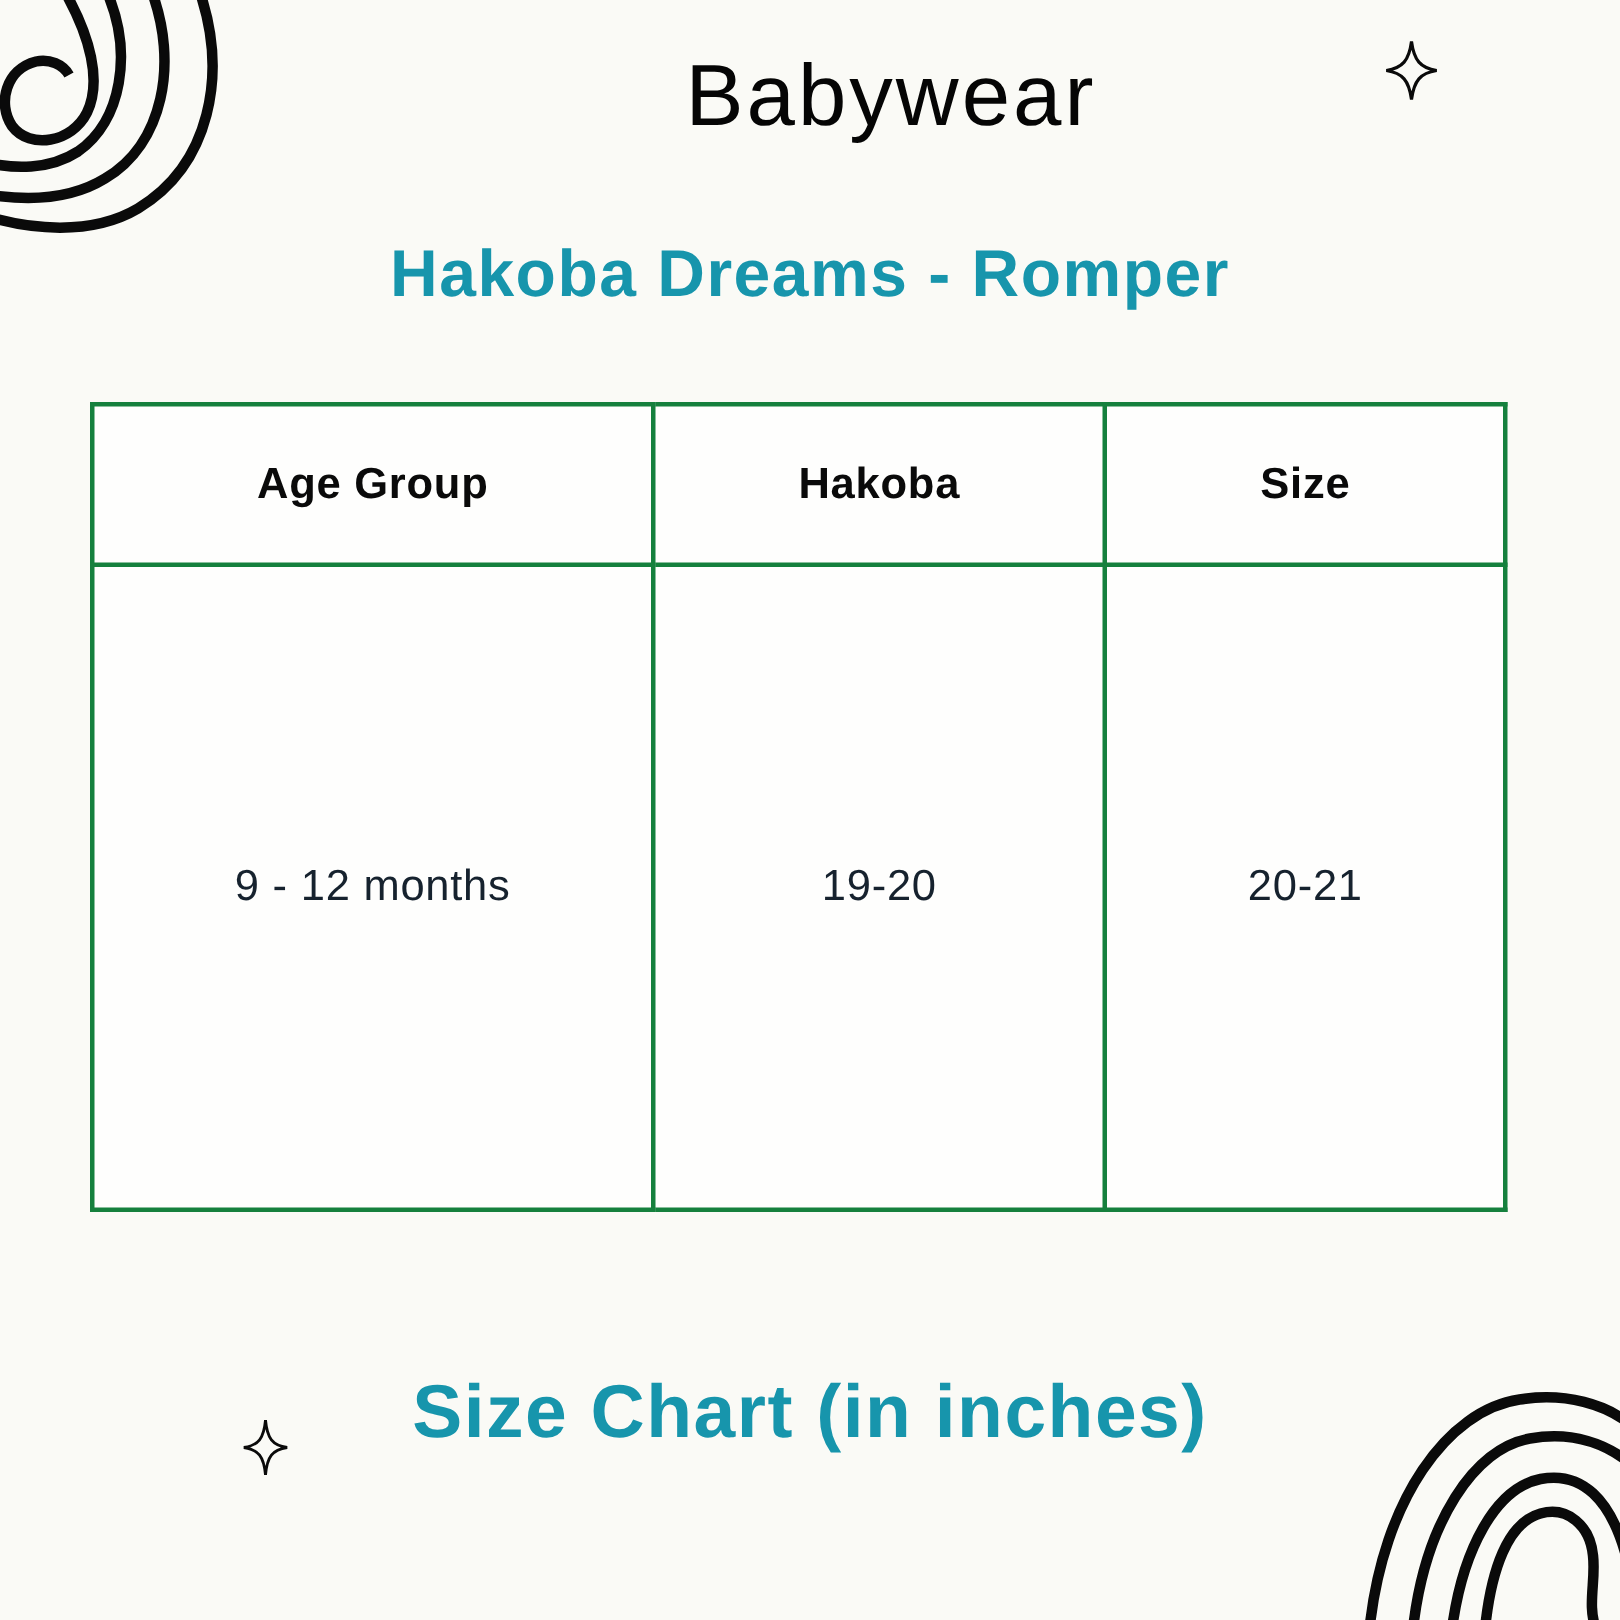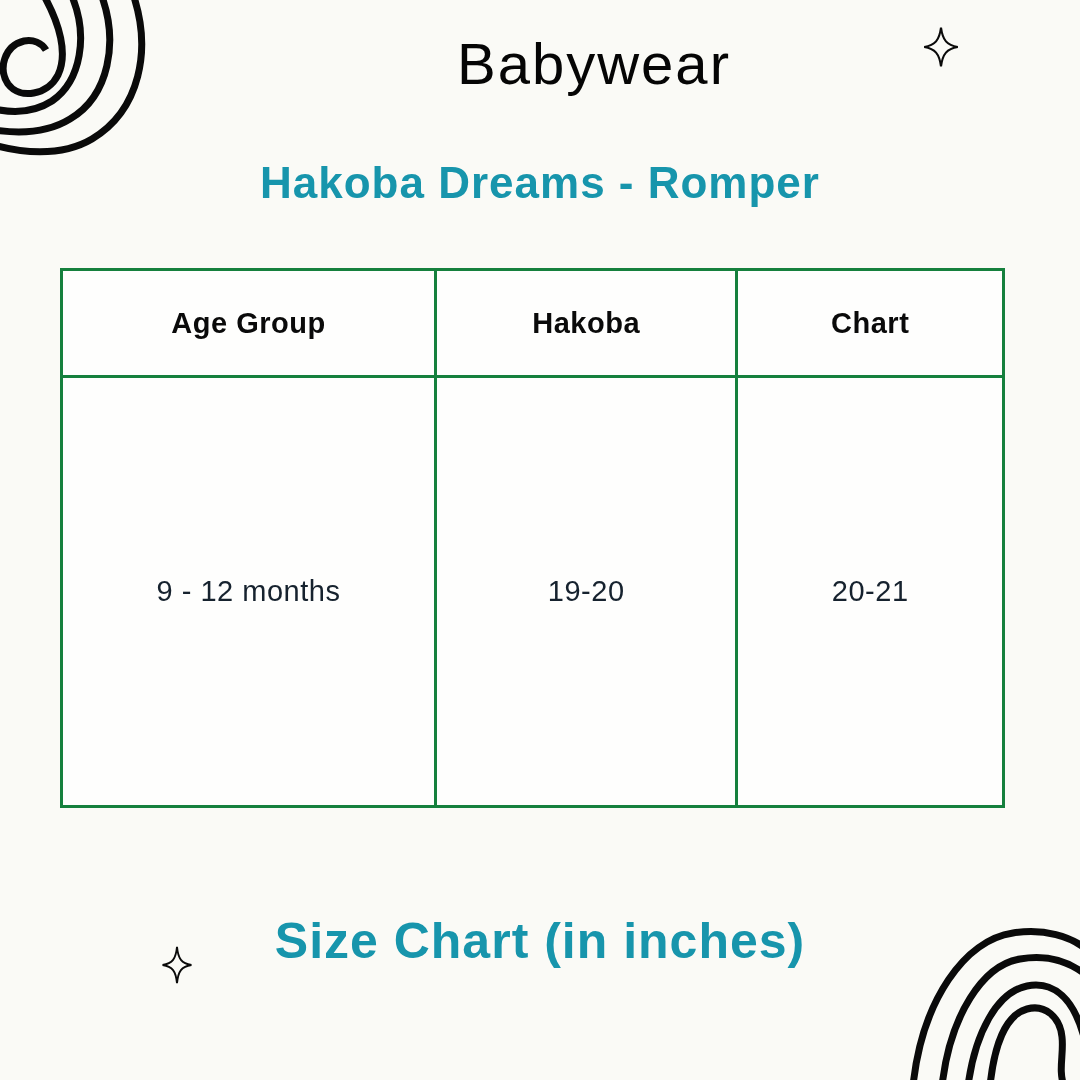--- a/index.html
+++ b/index.html
@@ -96,21 +96,21 @@
   <table class="size-table">
     <colgroup>
       <col class="col-age">
         <col class="col-chest">
         <col class="col-waist">
     </colgroup>
     <thead>
       <tr>
         <th>Age Group</th>
         <th>Hakoba</th>
-        <th>Chart</th>
+        <th>Size</th>
       </tr>
     </thead>
     <tbody>
       <tr>
         <td>9 - 12 months</td>
         <td>19-20</td>
         <td>20-21</td>
       </tr>
     </tbody>
   </table>

